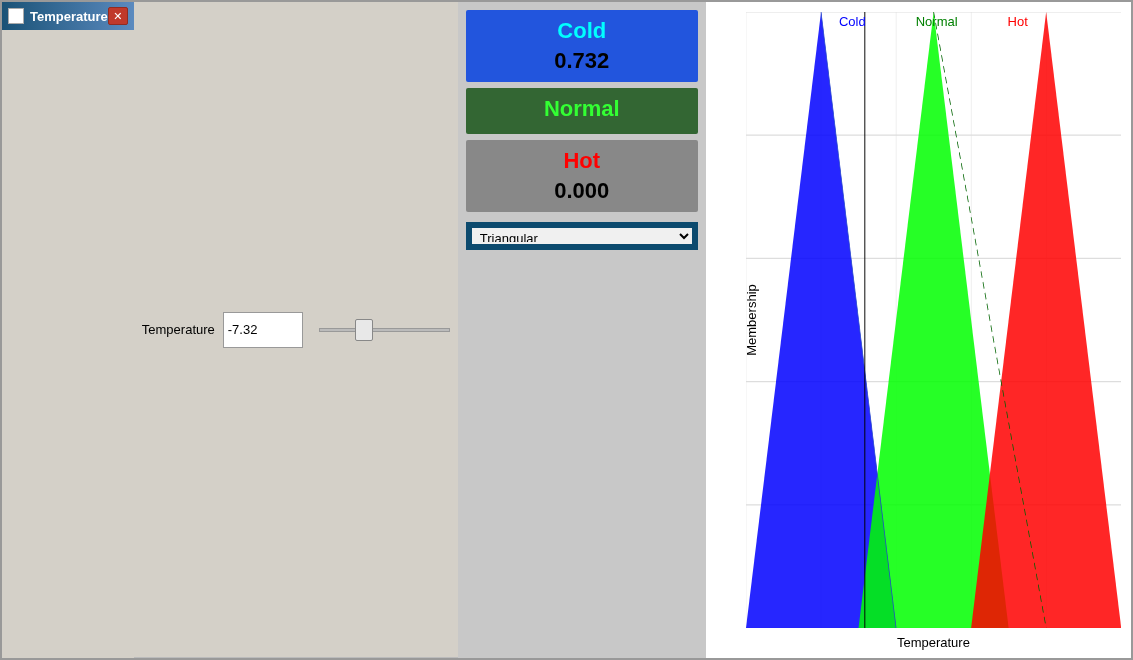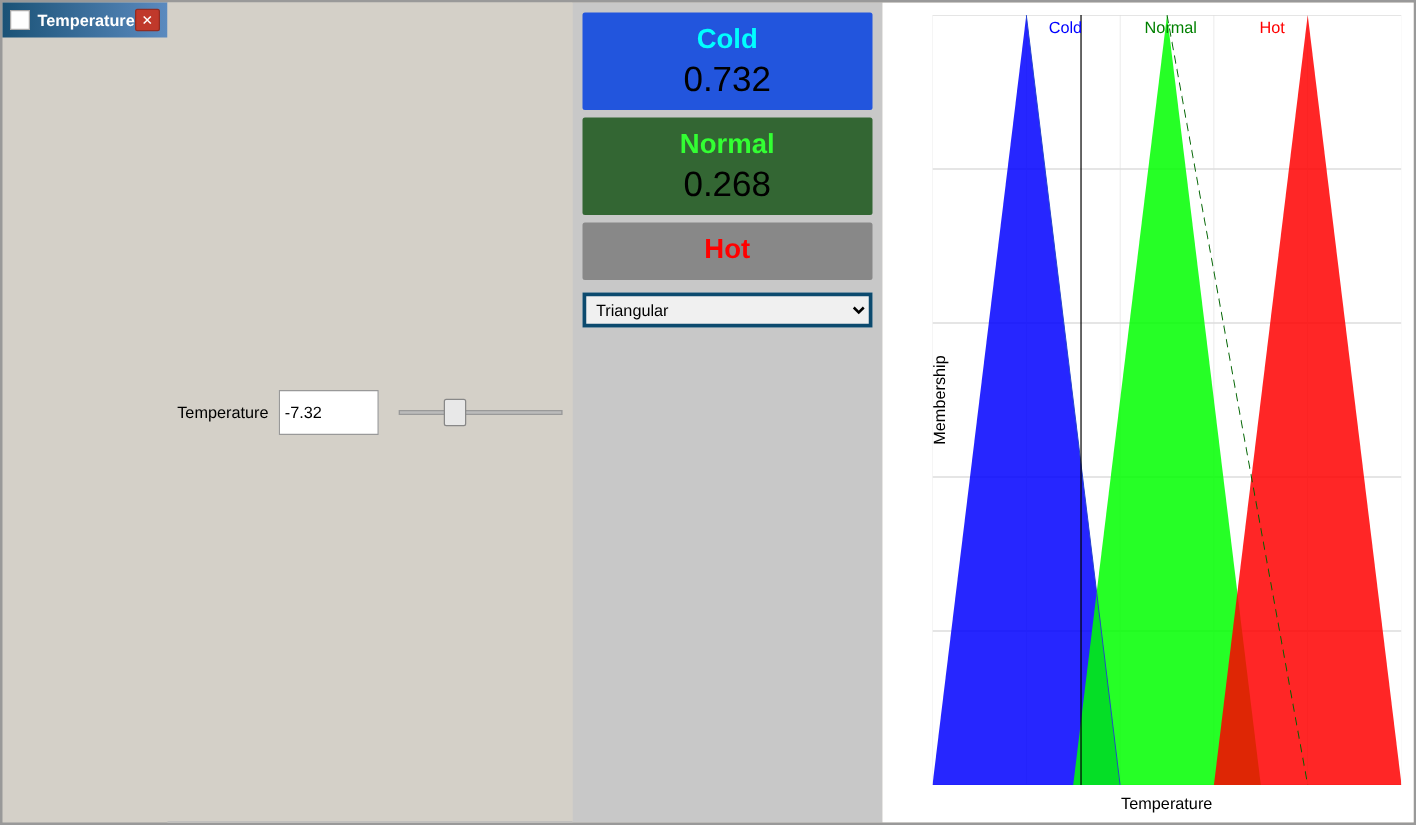--- a/index.html
+++ b/index.html
@@ -19,23 +19,23 @@
     .content { display: flex; flex: 1; overflow: hidden; justify-content: flex-end; }
     .left-panel { width: 248px; background: #c8c8c8; flex-shrink: 0; padding: 8px; display: flex; flex-direction: column; gap: 6px; }
     .membership-box { border-radius: 2px; padding: 8px; text-align: center; }
     .cold-box { background: #2255dd; }
     .normal-box { background: #336633; }
     .hot-box { background: #888; }
     .membership-label { font-size: 22px; font-weight: bold; margin-bottom: 4px; }
     .cold-label { color: #00ffff; }
     .normal-label { color: #33ff33; }
     .hot-label { color: red; }
-    .membership-value { font-size: 28px; font-weight: normal; color: black; }
+    .membership-value { font-size: 22px; font-weight: bold; color: black; }
     .dropdown-container { margin-top: 4px; }
-    .dropdown { width: 100%; height: 28px; background: #f0f0f0; border: 3px solid #0c4a6e; font-size: 13px; padding: 2px 4px; cursor: pointer; }
+    .dropdown { width: 100%; height: 28px; background: #f0f0f0; border: 6px solid #0c4a6e; font-size: 13px; padding: 2px 4px; cursor: pointer; }
     .chart-area { flex: 1; background: white; padding: 10px 10px 30px 40px; position: relative; }
     .chart-inner { width: 100%; height: 100%; position: relative; }
     .y-axis-label { position: absolute; left: -30px; top: 50%; transform: translateY(-50%) rotate(-90deg); font-size: 13px; white-space: nowrap; }
     .x-axis-label { position: absolute; bottom: -22px; left: 50%; transform: translateX(-50%); font-size: 13px; }
     svg.chart-svg { width: 100%; height: 100%; }
   </style>
 </head>
 <body>
 
 <div class="window">
@@ -60,25 +60,25 @@
 
     <div class="left-panel">
 
       <div class="membership-box cold-box">
         <div class="membership-label cold-label">Cold</div>
         <div class="membership-value">0.732</div>
       </div>
 
       <div class="membership-box normal-box">
         <div class="membership-label normal-label">Normal</div>
-        <div class="membership-value">0.268</div>
       </div>
 
       <div class="membership-box hot-box">
         <div class="membership-label hot-label">Hot</div>
+        <div class="membership-value">0.000</div>
       </div>
 
       <div class="dropdown-container">
         <select class="dropdown">
           <option>Triangular</option>
           <option>Trapezoidal</option>
           <option>Gaussian</option>
         </select>
       </div>
     </div>

